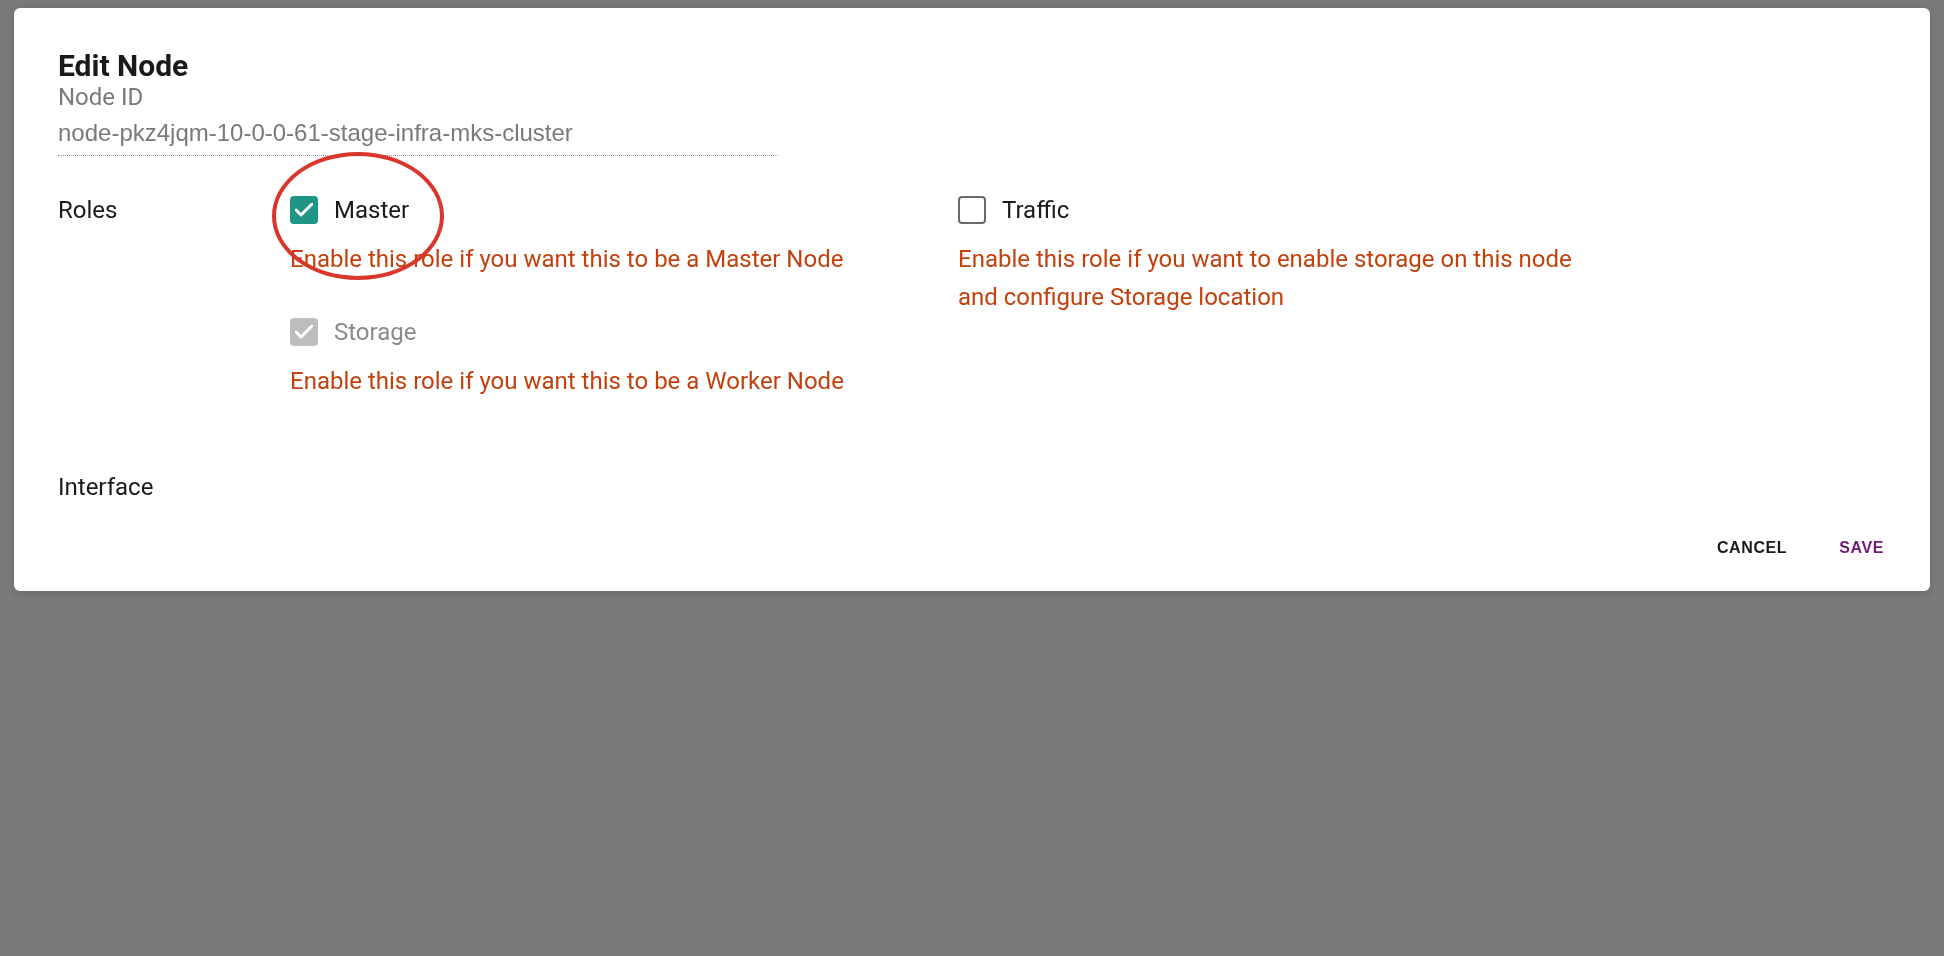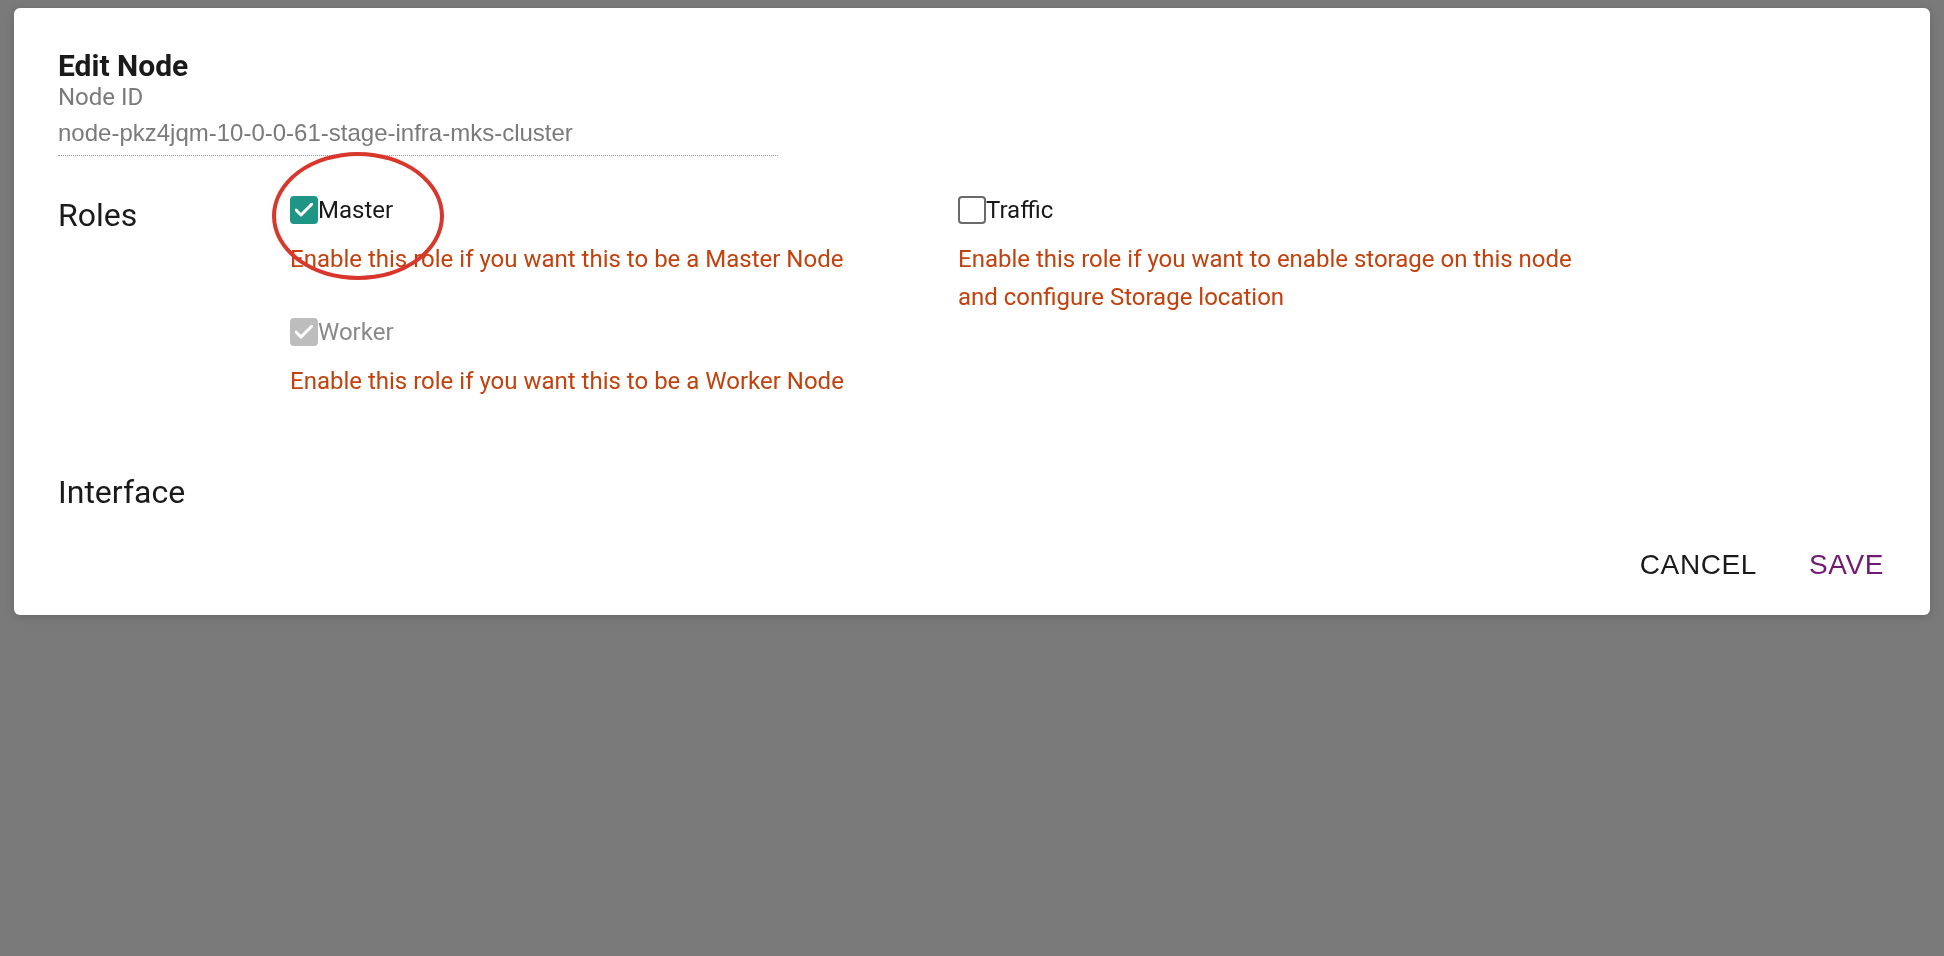--- a/index.html
+++ b/index.html
@@ -48,42 +48,42 @@
       background: transparent;
       outline: none;
     }
     .row {
       display: flex;
       align-items: flex-start;
       margin-bottom: 32px;
     }
     .row-label {
       width: 232px;
-      font-size: 32px;
+      font-size: 24px;
       color: #1a1a1a;
       padding-top: 0;
       flex-shrink: 0;
     }
     .roles-container {
       display: flex;
       flex: 1;
       gap: 64px;
     }
     .roles-col-left {
       width: 604px;
       flex-shrink: 0;
     }
     .roles-col-right {
       flex: 1;
       max-width: 640px;
     }
     .checkbox-row {
       display: flex;
       align-items: center;
-      gap: 0;
+      gap: 16px;
       margin-bottom: 16px;
       position: relative;
     }
     .checkbox {
       width: 28px;
       height: 28px;
       border: 2.5px solid #6a6a6a;
       border-radius: 4px;
       display: flex;
       align-items: center;
@@ -163,22 +163,22 @@
     }
     .dialog-actions {
       display: flex;
       justify-content: flex-end;
       gap: 48px;
       margin-top: 32px;
     }
     .btn {
       background: none;
       border: none;
-      font-size: 28px;
-      font-weight: 400;
+      font-size: 16px;
+      font-weight: 700;
       letter-spacing: 0.6px;
       cursor: pointer;
       padding: 6px 2px;
     }
     .btn-cancel {
       color: #1a1a1a;
     }
     .btn-save {
       color: #701a75;
     }
@@ -210,21 +210,21 @@
           <span class="checkbox-label">Master</span>
         </div>
         <div class="helper-text">Enable this role if you want this to be a Master Node</div>
 
         <div class="checkbox-row">
           <div class="checkbox checked-disabled">
             <svg width="18" height="14" viewBox="0 0 18 14" fill="none">
               <path d="M1 7 L6 12 L17 1" stroke="#ffffff" stroke-width="3" stroke-linecap="round" stroke-linejoin="round"></path>
             </svg>
           </div>
-          <span class="checkbox-label disabled">Worker</span>
+          <span class="checkbox-label disabled">Storage</span>
         </div>
         <div class="helper-text">Enable this role if you want this to be a Worker Node</div>
 
       </div>
 
       <div class="roles-col-right">
         <div class="checkbox-row">
           <div class="checkbox">
             
           </div>

